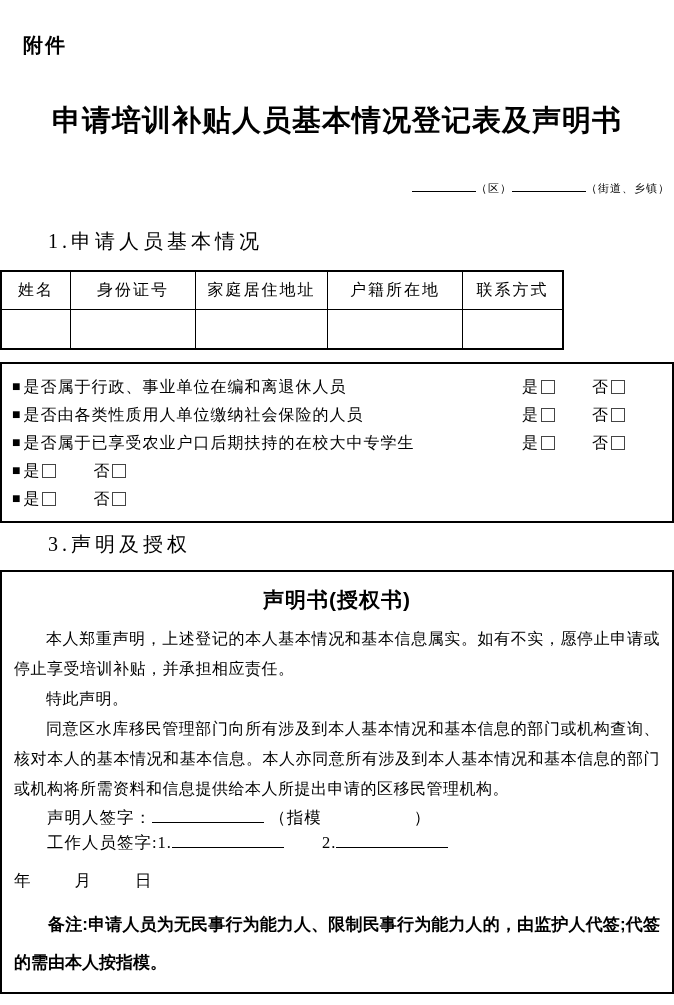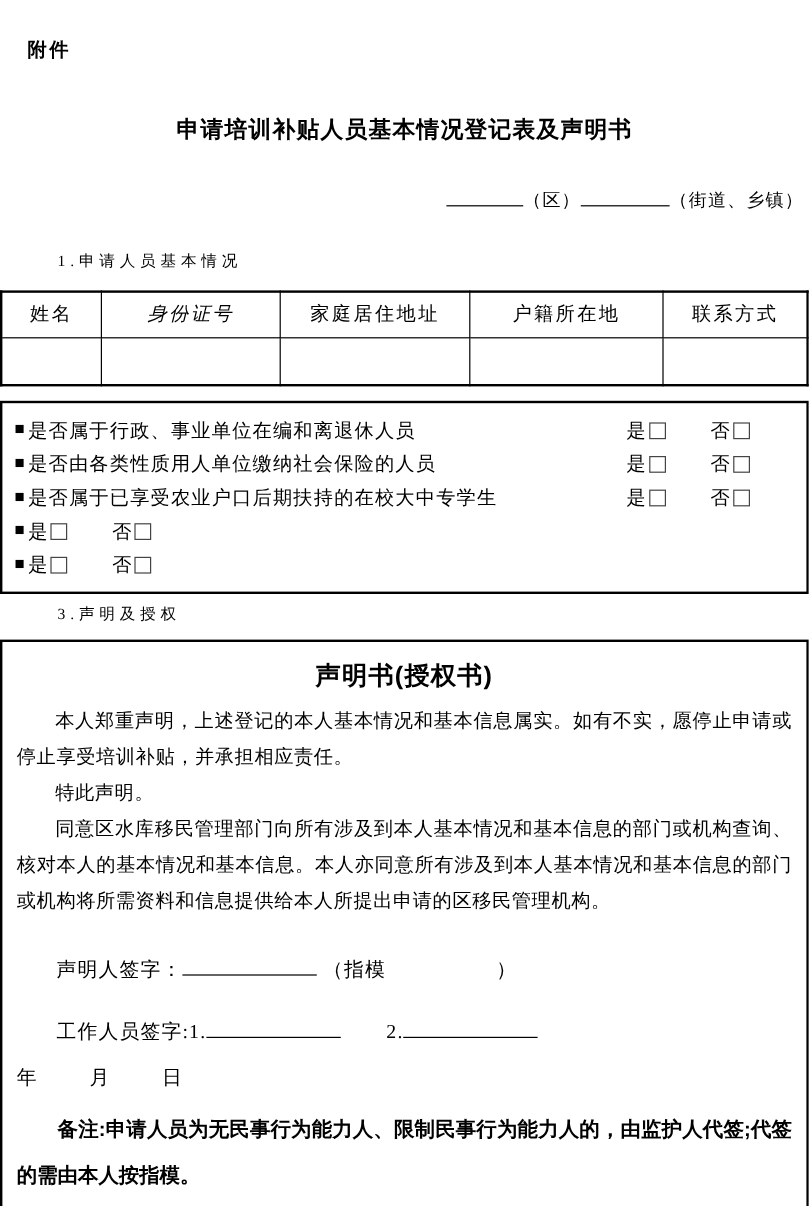--- a/index.html
+++ b/index.html
@@ -7,73 +7,73 @@
   body {
     width: 674px;
     min-height: 1005px;
     margin: 0 auto;
     font-family: "Liberation Serif", "DejaVu Serif", serif;
     color: #000;
     position: relative;
   }
   .attachment {
     margin: 32px 0 0 23px;
-    font-size: 16px;
+    font-size: 20px;
     font-weight: bold;
     font-family: "Liberation Sans", "DejaVu Sans", sans-serif;
     letter-spacing: 2px;
   }
   .title {
     margin-top: 42px;
     text-align: center;
-    font-size: 19px;
+    font-size: 29px;
     font-weight: bold;
     letter-spacing: 1px;
   }
   .subtitle {
     margin-top: 36px;
     text-align: right;
     padding-right: 4px;
-    font-size: 15px;
+    font-size: 11px;
     letter-spacing: 1px;
   }
   .blank {
     display: inline-block;
     border-bottom: 1px solid #000;
     height: 15px;
     vertical-align: baseline;
   }
   .blank.w64 { width: 64px; }
   .blank.w72 { width: 74px; }
   .sec-heading {
     margin-left: 48px;
-    font-size: 13px;
+    font-size: 20px;
     letter-spacing: 4px;
   }
   .sec-heading.h1 { margin-top: 32px; }
   .sec-heading.h2 { margin-top: 13px; }
   .sec-heading.h3 { margin-top: 8px; }
   table.info-table {
-    width: 674px;
+    width: 564px;
     margin-top: 15px;
     border-collapse: collapse;
     table-layout: fixed;
   }
   table.info-table th, table.info-table td {
     border: 1px solid #000;
     font-weight: normal;
     font-size: 16px;
     text-align: center;
     letter-spacing: 2px;
   }
   table.info-table { border: 2px solid #000; }
   table.info-table th { height: 38px; }
   table.info-table td { height: 40px; }
   .col-name { width: 12.4%; }
-  .col-id { width: 22.2%; font-style: italic; }
+  .col-id { width: 22.2%; }
   .col-addr { width: 23.5%; }
   .col-hukou { width: 24%; }
   .col-contact { width: 17.9%; }
   .check-panel {
     margin-top: 12px;
     border: 2px solid #000;
     padding: 9px 24px 8px 10px;
   }
   .check-row {
     display: flex;
@@ -118,21 +118,21 @@
   .decl-para {
     font-size: 16px;
     line-height: 30px;
     text-indent: 2em;
     text-align: justify;
     letter-spacing: 0.5px;
   }
   .sig-row {
     font-size: 16.5px;
     margin-left: 33px;
-    margin-top: 30px;
+    margin-top: 3px;
     letter-spacing: 1px;
   }
   .sig-blank { width: 112px; height: 16px; }
   .fp-gap { display: inline-block; width: 92px; }
   .staff-gap { display: inline-block; width: 38px; }
   .date-row {
     margin-top: 16px;
     text-align: left;
     padding-right: 36px;
     font-size: 16.5px;

